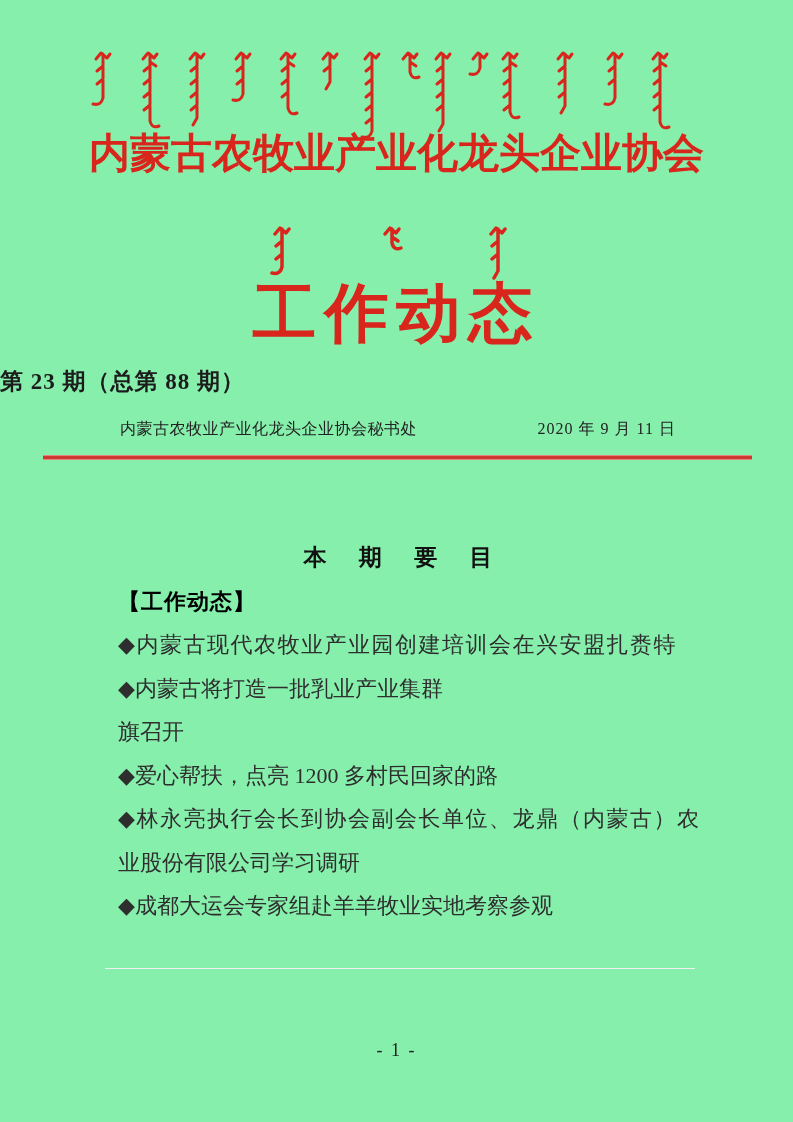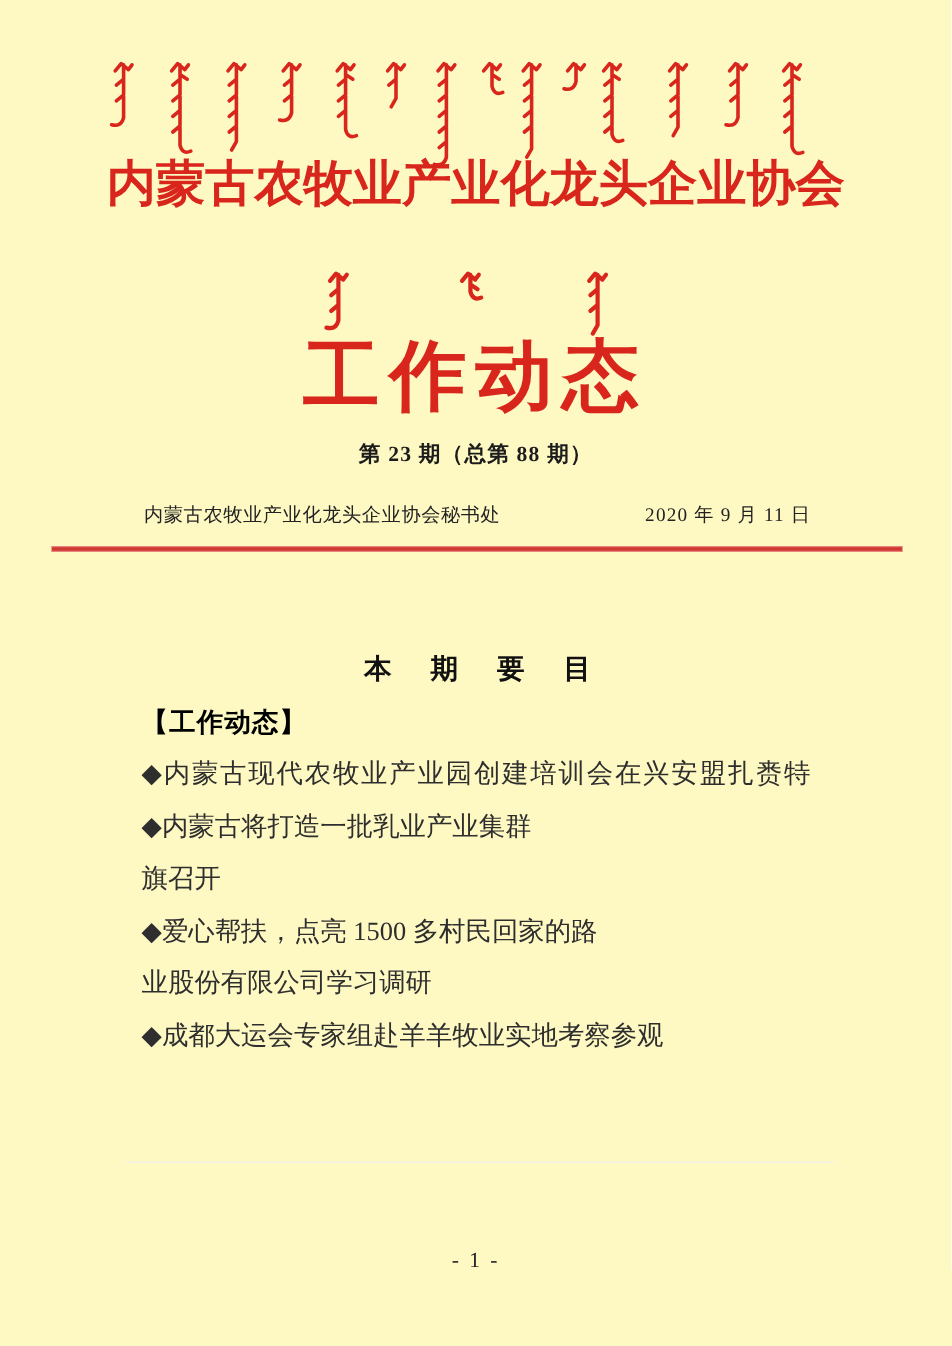--- a/index.html
+++ b/index.html
@@ -1,20 +1,20 @@
 <!DOCTYPE html>
 <html lang="zh" style="--brand-red: #d9261c; --rule-red: #cd3a31; --text-black: #1c1c1c; --body-text: #2e2e2e;"><head>
 <meta charset="utf-8">
 <style>
   html, body { margin: 0; padding: 0; background: #ffffff; }
   .page {
     position: relative;
     width: 793px;
     height: 1122px;
-    background: #fef9c3;
+    background: #86efac;
     overflow: hidden;
     font-family: "Liberation Serif", "DejaVu Serif", serif;
   }
   .mongol-svg { position: absolute; left: 0; }
   #mongol-top { top: 46px; width: 793px; height: 102px; }
   #mongol-mid { top: 222px; width: 793px; height: 62px; }
 
   .org-title {
     position: absolute;
     top: 126px; left: 0; width: 793px;
@@ -31,22 +31,22 @@
     text-align: center;
     font-size: 64px;
     font-weight: 700;
     color: var(--brand-red);
     letter-spacing: 8px;
     white-space: nowrap;
   }
   .issue-line {
     position: absolute;
     top: 366px; left: 0; width: 793px;
-    text-align: center;
-    font-size: 18px;
+    text-align: left;
+    font-size: 23px;
     font-weight: 700;
     color: var(--text-black);
     letter-spacing: 1px;
   }
   .publisher-row {
     position: absolute;
     top: 419px; left: 120px; width: 556px;
     display: flex;
     justify-content: space-between;
     align-items: baseline;
@@ -146,21 +146,22 @@
 
   <div class="red-rule"></div>
 
   <div class="toc">
     <div class="toc-heading">本 期 要 目</div>
     <div>
         <div class="toc-label">【工作动态】</div>
         <div class="toc-line spread">◆内蒙古现代农牧业产业园创建培训会在兴安盟扎赉特</div>
         <div class="toc-line">◆内蒙古将打造一批乳业产业集群</div>
         <div class="toc-line">旗召开</div>
-        <div class="toc-line">◆爱心帮扶，点亮 1500 多村民回家的路</div>
+        <div class="toc-line">◆爱心帮扶，点亮 1200 多村民回家的路</div>
+        <div class="toc-line spread">◆林永亮执行会长到协会副会长单位、龙鼎（内蒙古）农</div>
         <div class="toc-line">业股份有限公司学习调研</div>
         <div class="toc-line">◆成都大运会专家组赴羊羊牧业实地考察参观</div>
       </div>
   </div>
 
   <div class="faint-line"></div>
 
   <div class="page-number">- 1 -</div>
 </div>
 

